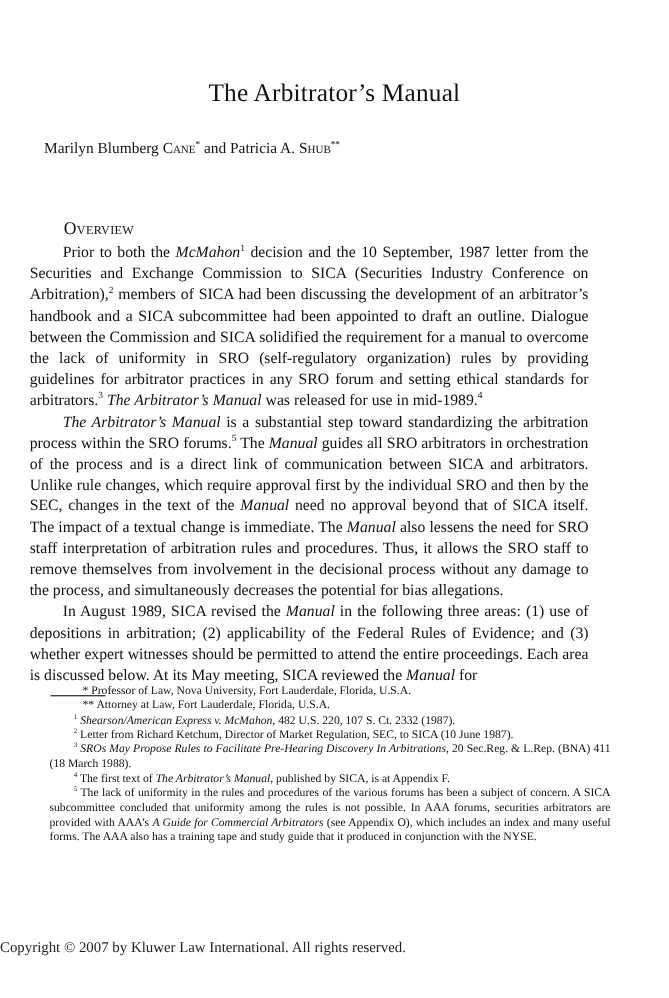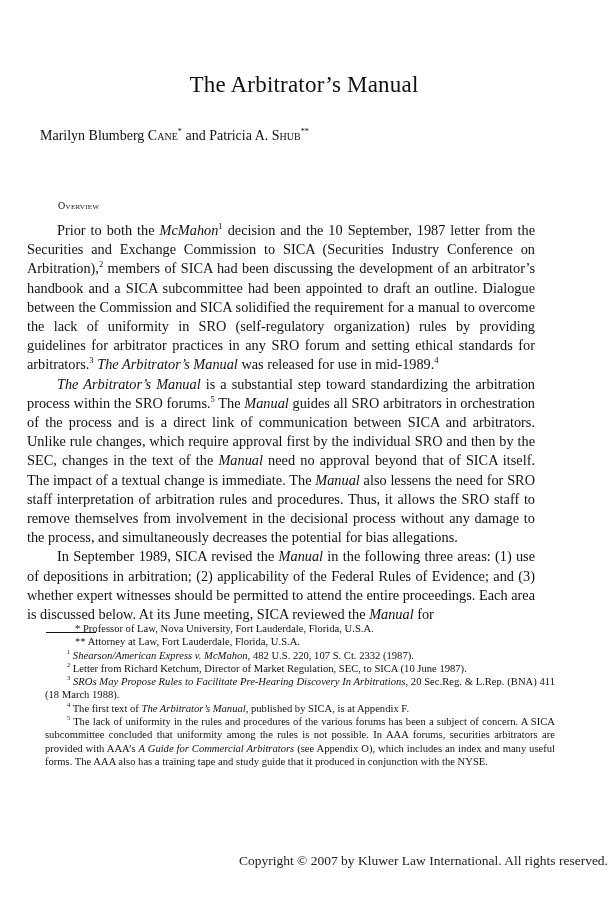--- a/index.html
+++ b/index.html
@@ -16,55 +16,55 @@
     font-size: 14px;
     margin-left: 40px;
   }
   .sc { font-variant: small-caps; }
   sup { font-size: 0.6em; line-height: 0; vertical-align: super; }
   .body {
     position: absolute; top: 203px; left: 27px; width: 508px;
     font-size: 14.3px; line-height: 19.2px; text-align: justify;
   }
   .heading {
-    position: absolute; top: 200px; left: 58px; font-size: 10px;
+    position: absolute; top: 200px; left: 58px; font-size: 16px;
     font-variant: small-caps; letter-spacing: 0.3px;
   }
   .body p { margin: 0; text-indent: 30px; }
   .body p.first { margin-top: 18px; }
   .rule {
     position: absolute; top: 632px; left: 46px; width: 50px; height: 1px; background: #111;
   }
   .notes {
     position: absolute; top: 622px; left: 45px; width: 510px;
     font-size: 10.6px; line-height: 13.3px; text-align: justify;
   }
   .notes p { margin: 0; text-indent: 22px; }
   .notes p.ind2 { text-indent: 30px; }
   .copyright {
-    position: absolute; top: 853px; left: 0; width: 608px; text-align: right;
+    position: absolute; top: 853px; left: 0; width: 608px; text-align: left;
     font-family: "Liberation Serif", serif; font-size: 13.5px; line-height: 16px; color: #222;
   }
   i { font-style: italic; }
 </style>
 </head>
 <body>
 
 <div class="title">The Arbitrator’s Manual</div>
 
 <div class="authors">
   <span>Marilyn Blumberg </span><span class="sc">Cane</span><sup>*</sup><span> and </span><span>Patricia A. </span><span class="sc">Shub</span><sup>**</sup>
 </div>
 
 <div class="heading">Overview</div>
 
 <div class="body">
   <p class="first"><span>Prior to both the </span><i>McMahon</i><sup>1</sup><span> decision and the 10 September, 1987 letter from the Securities and Exchange Commission to SICA (Securities Industry Conference on Arbitration),</span><sup>2</sup><span> members of SICA had been discussing the development of an arbitrator’s handbook and a SICA subcommittee had been appointed to draft an outline. Dialogue between the Commission and SICA solidified the requirement for a manual to overcome the lack of uniformity in SRO (self-regulatory organization) rules by providing guidelines for arbitrator practices in any SRO forum and setting ethical standards for arbitrators.</span><sup>3</sup><span> </span><i>The Arbitrator’s Manual</i><span> was released for use in mid-1989.</span><sup>4</sup></p>
   <p><i>The Arbitrator’s Manual</i><span> is a substantial step toward standardizing the arbitration process within the SRO forums.</span><sup>5</sup><span> The </span><i>Manual</i><span> guides all SRO arbitrators in orchestration of the process and is a direct link of communication between SICA and arbitrators. Unlike rule changes, which require approval first by the individual SRO and then by the SEC, changes in the text of the </span><i>Manual</i><span> need no approval beyond that of SICA itself. The impact of a textual change is immediate. The </span><i>Manual</i><span> also lessens the need for SRO staff interpretation of arbitration rules and procedures. Thus, it allows the SRO staff to remove themselves from involvement in the decisional process without any damage to the process, and simultaneously decreases the potential for bias allegations.</span></p>
-  <p><span>In September 1989, SICA revised the </span><i>Manual</i><span> in the following three areas: (1) use of depositions in arbitration; (2) applicability of the Federal Rules of Evidence; and (3) whether expert witnesses should be permitted to attend the entire proceedings. Each area is discussed below. At its June meeting, SICA reviewed the </span><i>Manual</i><span> for</span></p>
+  <p><span>In August 1989, SICA revised the </span><i>Manual</i><span> in the following three areas: (1) use of depositions in arbitration; (2) applicability of the Federal Rules of Evidence; and (3) whether expert witnesses should be permitted to attend the entire proceedings. Each area is discussed below. At its May meeting, SICA reviewed the </span><i>Manual</i><span> for</span></p>
 </div>
 
 <div class="rule"></div>
 
 <div class="notes">
   <p class="ind2"><span>* Professor of Law, Nova University, Fort Lauderdale, Florida, U.S.A.</span></p>
   <p class="ind2"><span>** Attorney at Law, Fort Lauderdale, Florida, U.S.A.</span></p>
   <p><sup>1</sup><span> </span><i>Shearson/American Express v. McMahon</i><span>, 482 U.S. 220, 107 S. Ct. 2332 (1987).</span></p>
   <p><sup>2</sup><span> Letter from Richard Ketchum, Director of Market Regulation, SEC, to SICA (10 June 1987).</span></p>
   <p><sup>3</sup><span> </span><i>SROs May Propose Rules to Facilitate Pre-Hearing Discovery In Arbitrations</i><span>, 20 Sec.Reg. &amp; L.Rep. (BNA) 411 (18 March 1988).</span></p>

